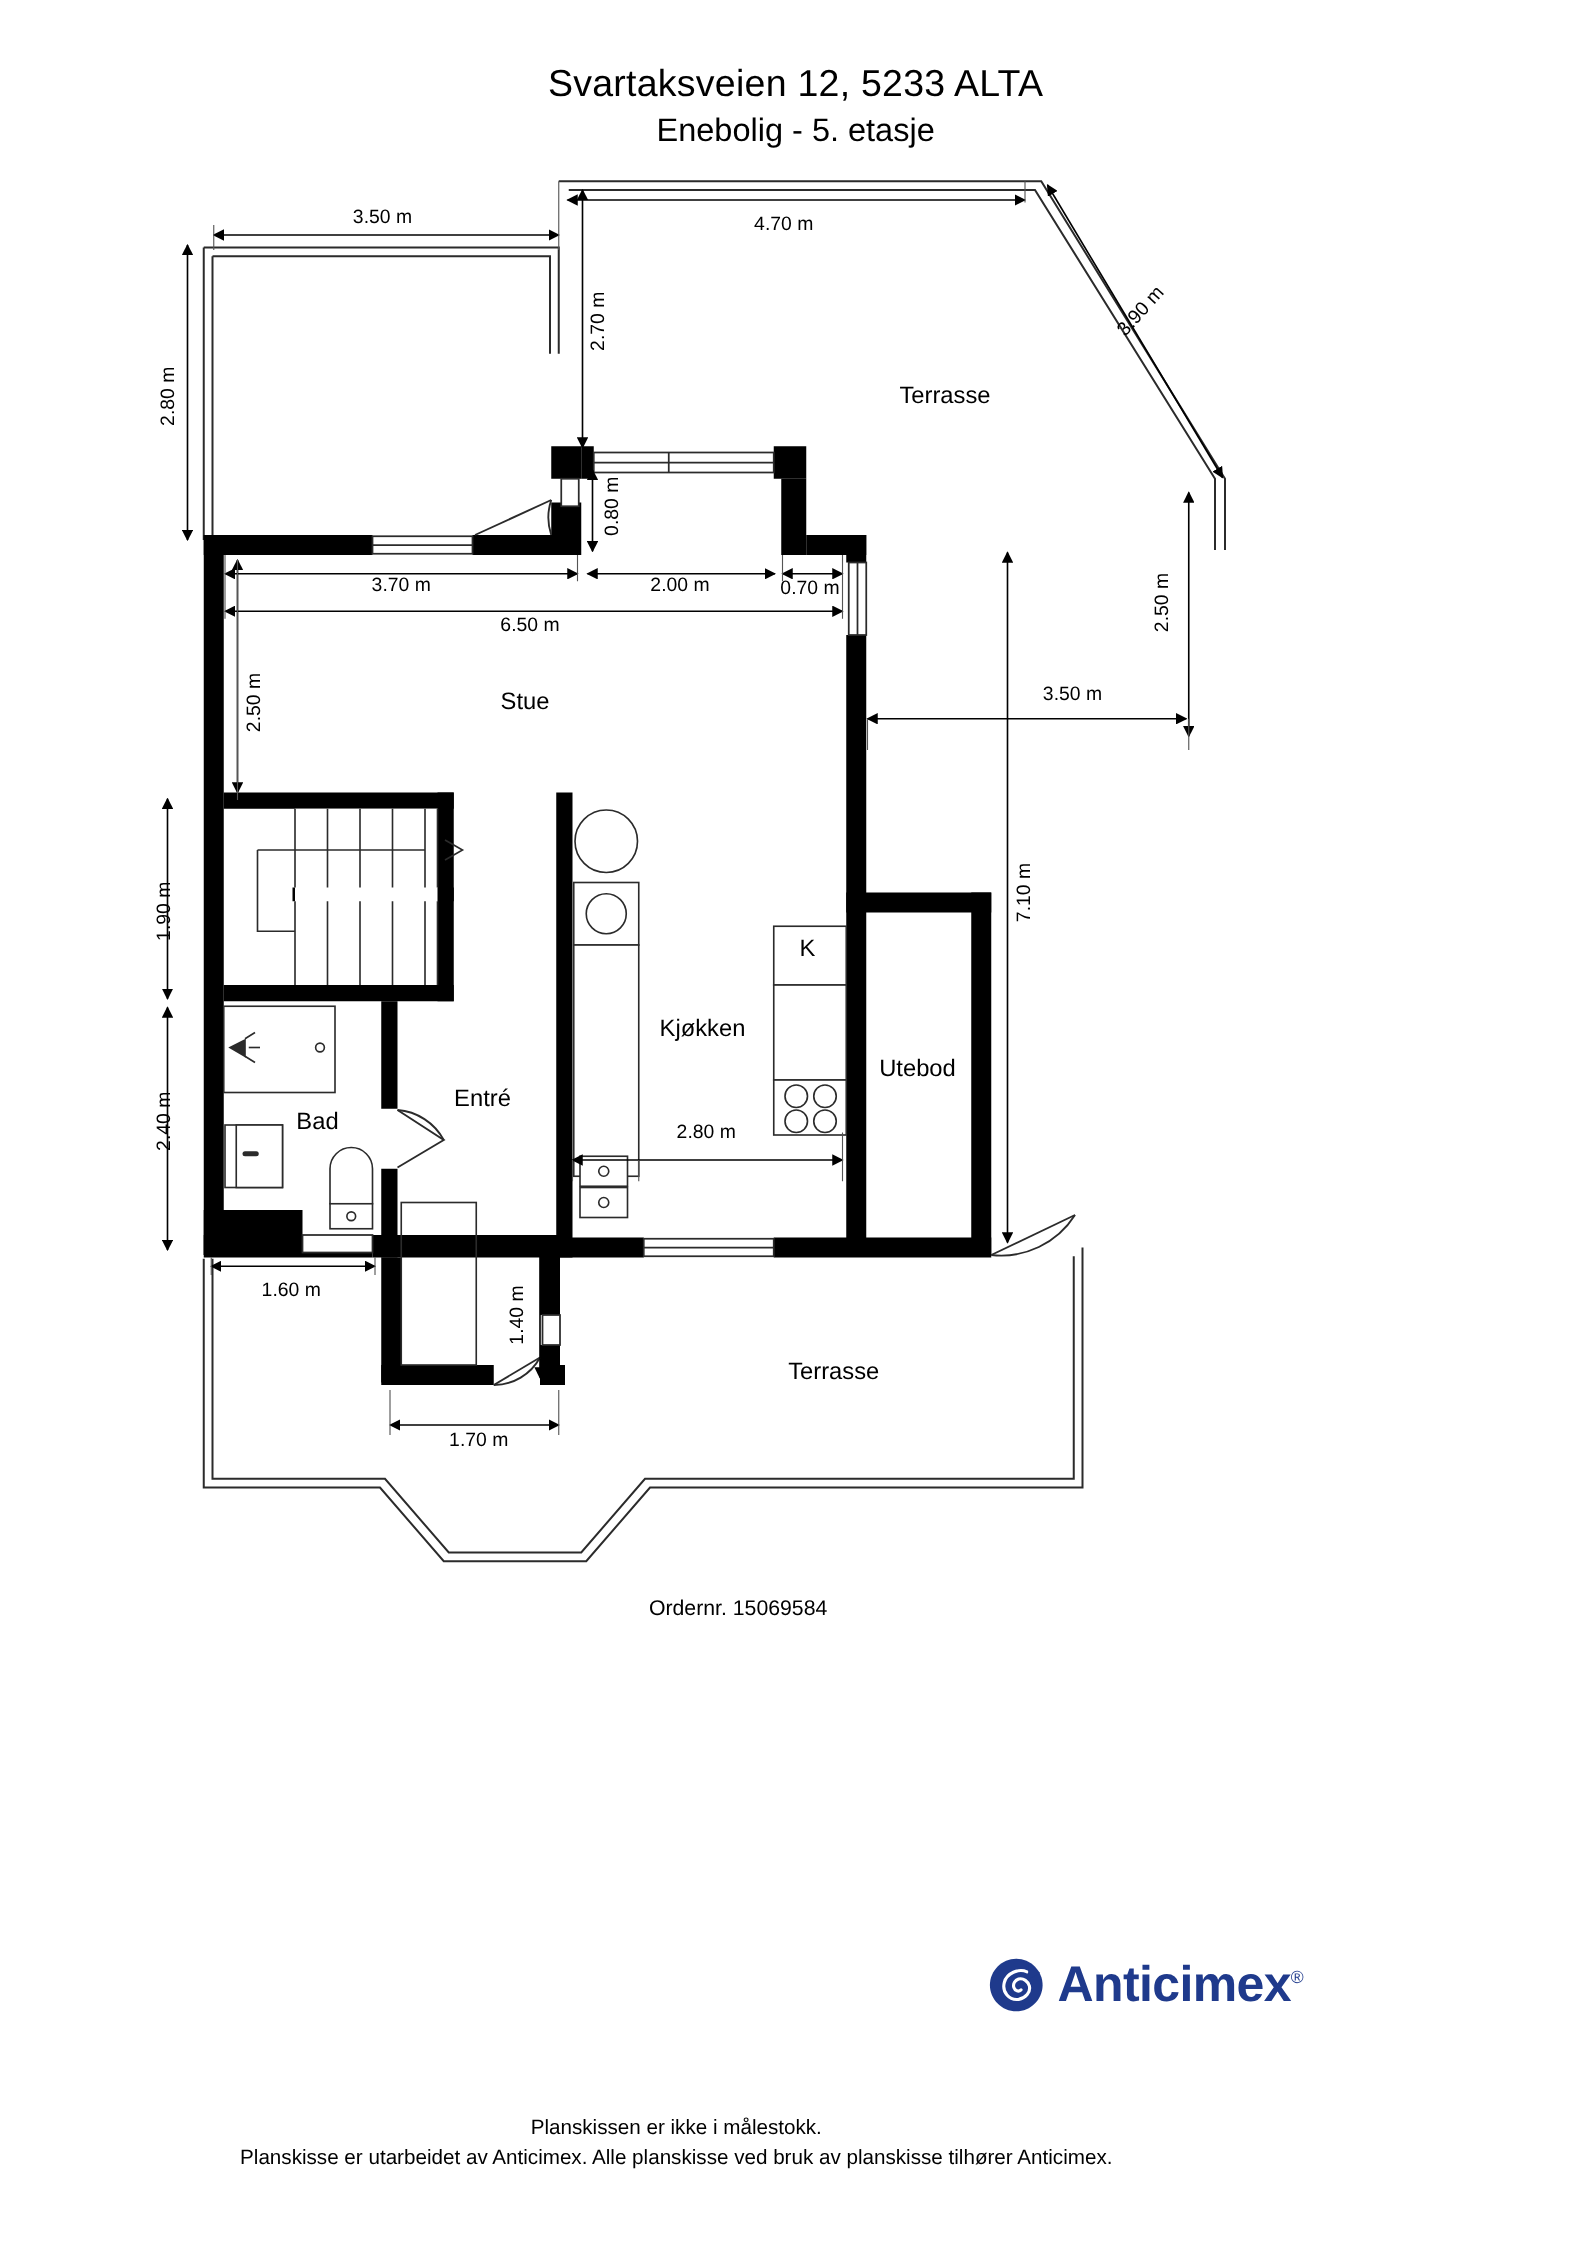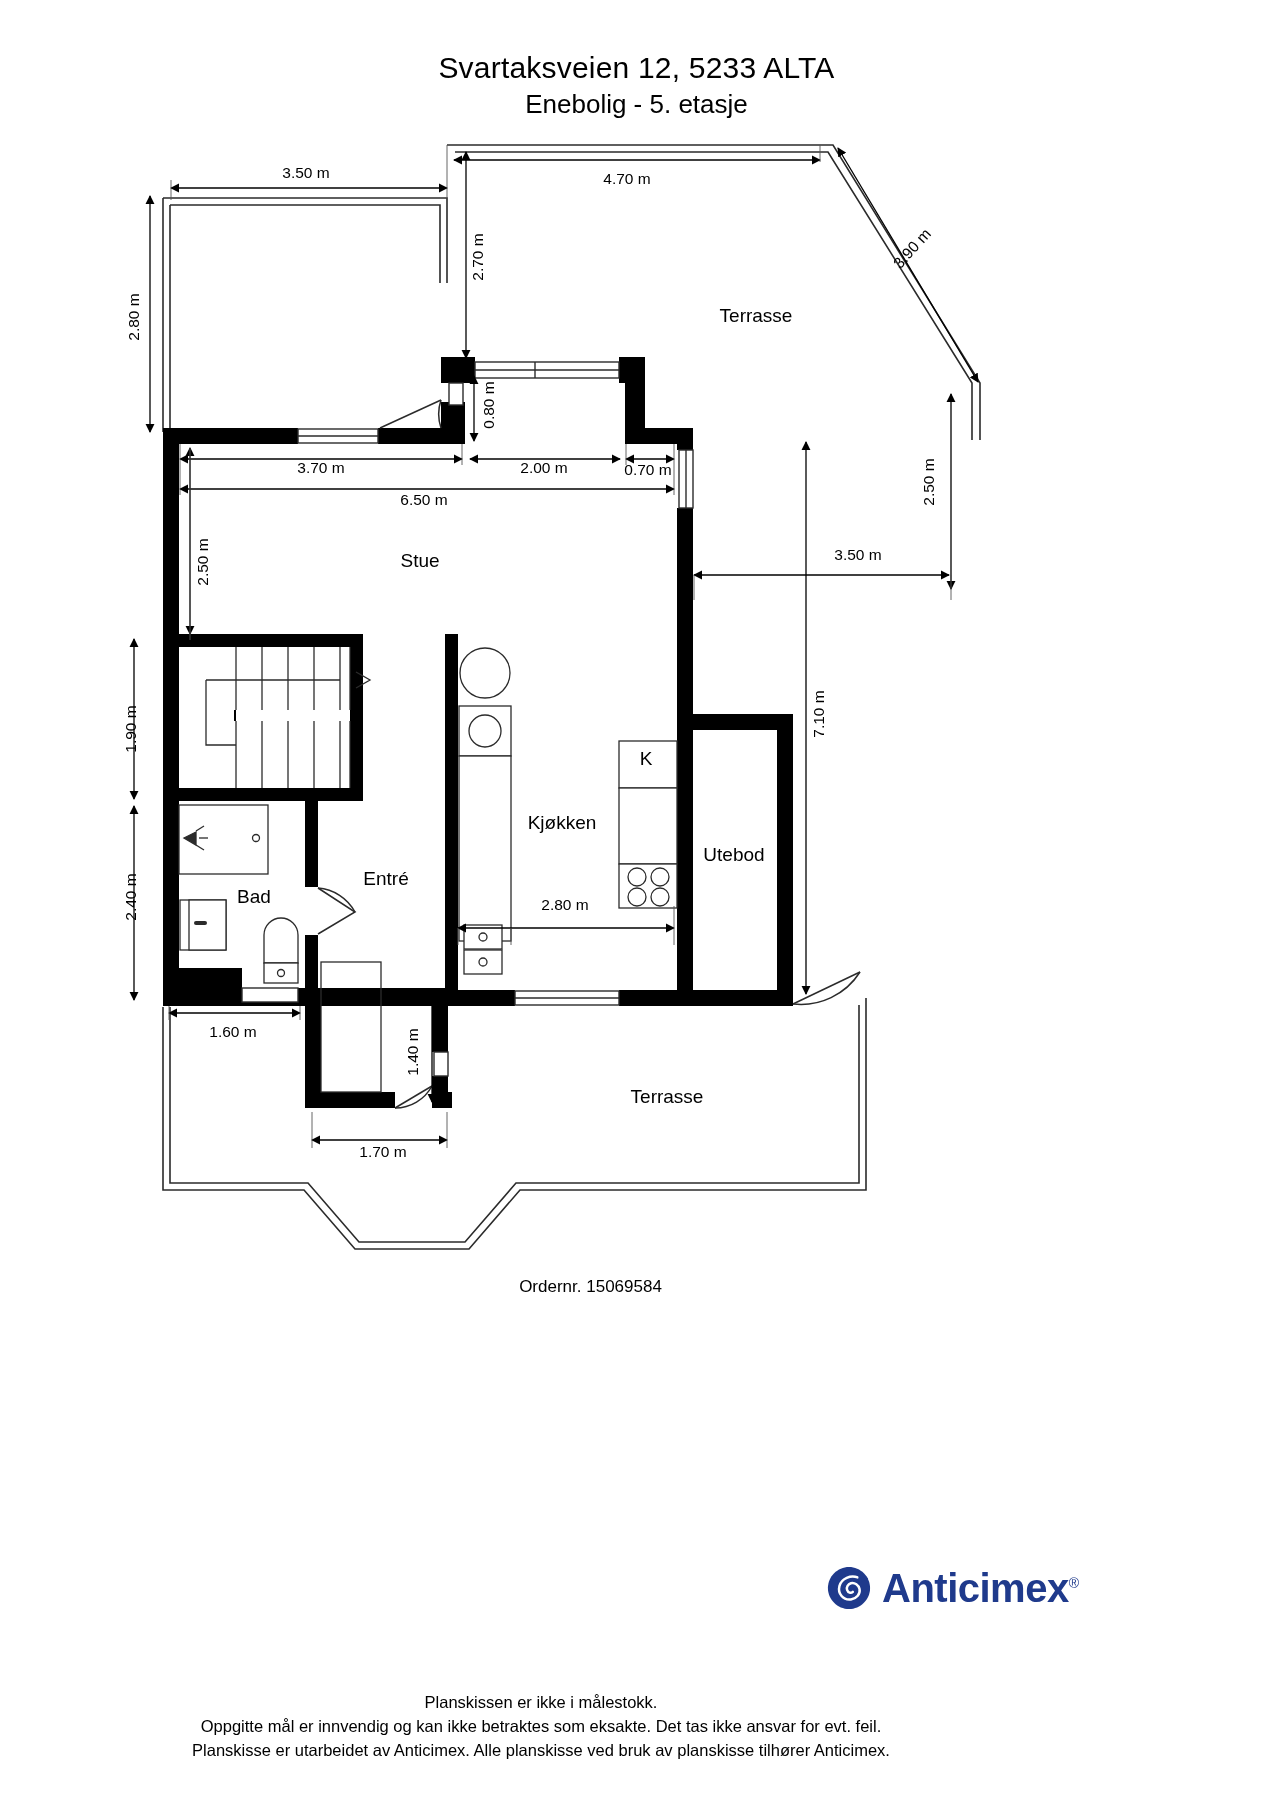--- a/index.html
+++ b/index.html
@@ -56,21 +56,21 @@
     left: 0;
     width: 1181px;
     text-align: center;
     font-size: 17px;
   }
 
   
   #logo-block {
     position: absolute;
     top: 1565px;
-    left: 826px;
+    left: 790px;
     display: flex;
     align-items: center;
     gap: 10px;
     justify-content: center;
   }
   #logo-mark {
     width: 46px;
     height: 46px;
     flex: 0 0 auto;
   }
@@ -389,15 +389,14 @@
   <svg id="logo-mark" viewBox="0 0 48 48">
     <path d="M24 2 C12 2 2 12 2 24 C2 36 12 46 24 46 C36 46 46 36 46 24 C46 12 36 2 24 2 Z" fill="#1f3a8c"></path>
     <path d="M33 13 C26 10 16 14 14 22 C12 30 18 37 26 36 C32 35 36 30 35 25 C34 21 30 18 26 19 C23 20 21 23 22 26 C23 29 26 30 28 28" fill="none" stroke="#ffffff" stroke-width="2.6" stroke-linecap="round"></path>
     <path d="M34 6 L44 14 L34 19 Z" fill="#1f3a8c"></path>
   </svg>
   <div id="logo-wordmark"><span>Anticimex</span><span id="logo-reg">®</span></div>
 </div>
 
 <div id="disclaimer">
   <div>Planskissen er ikke i målestokk.</div>
-  <div>Oppgitte mål er innvendig og kan ikke betraktes som eksakte. Det tas ikke ansvar for evt. feil.</div>
   <div>Planskisse er utarbeidet av Anticimex. Alle planskisse ved bruk av planskisse tilhører Anticimex.</div>
 </div>
 
 </body></html>

